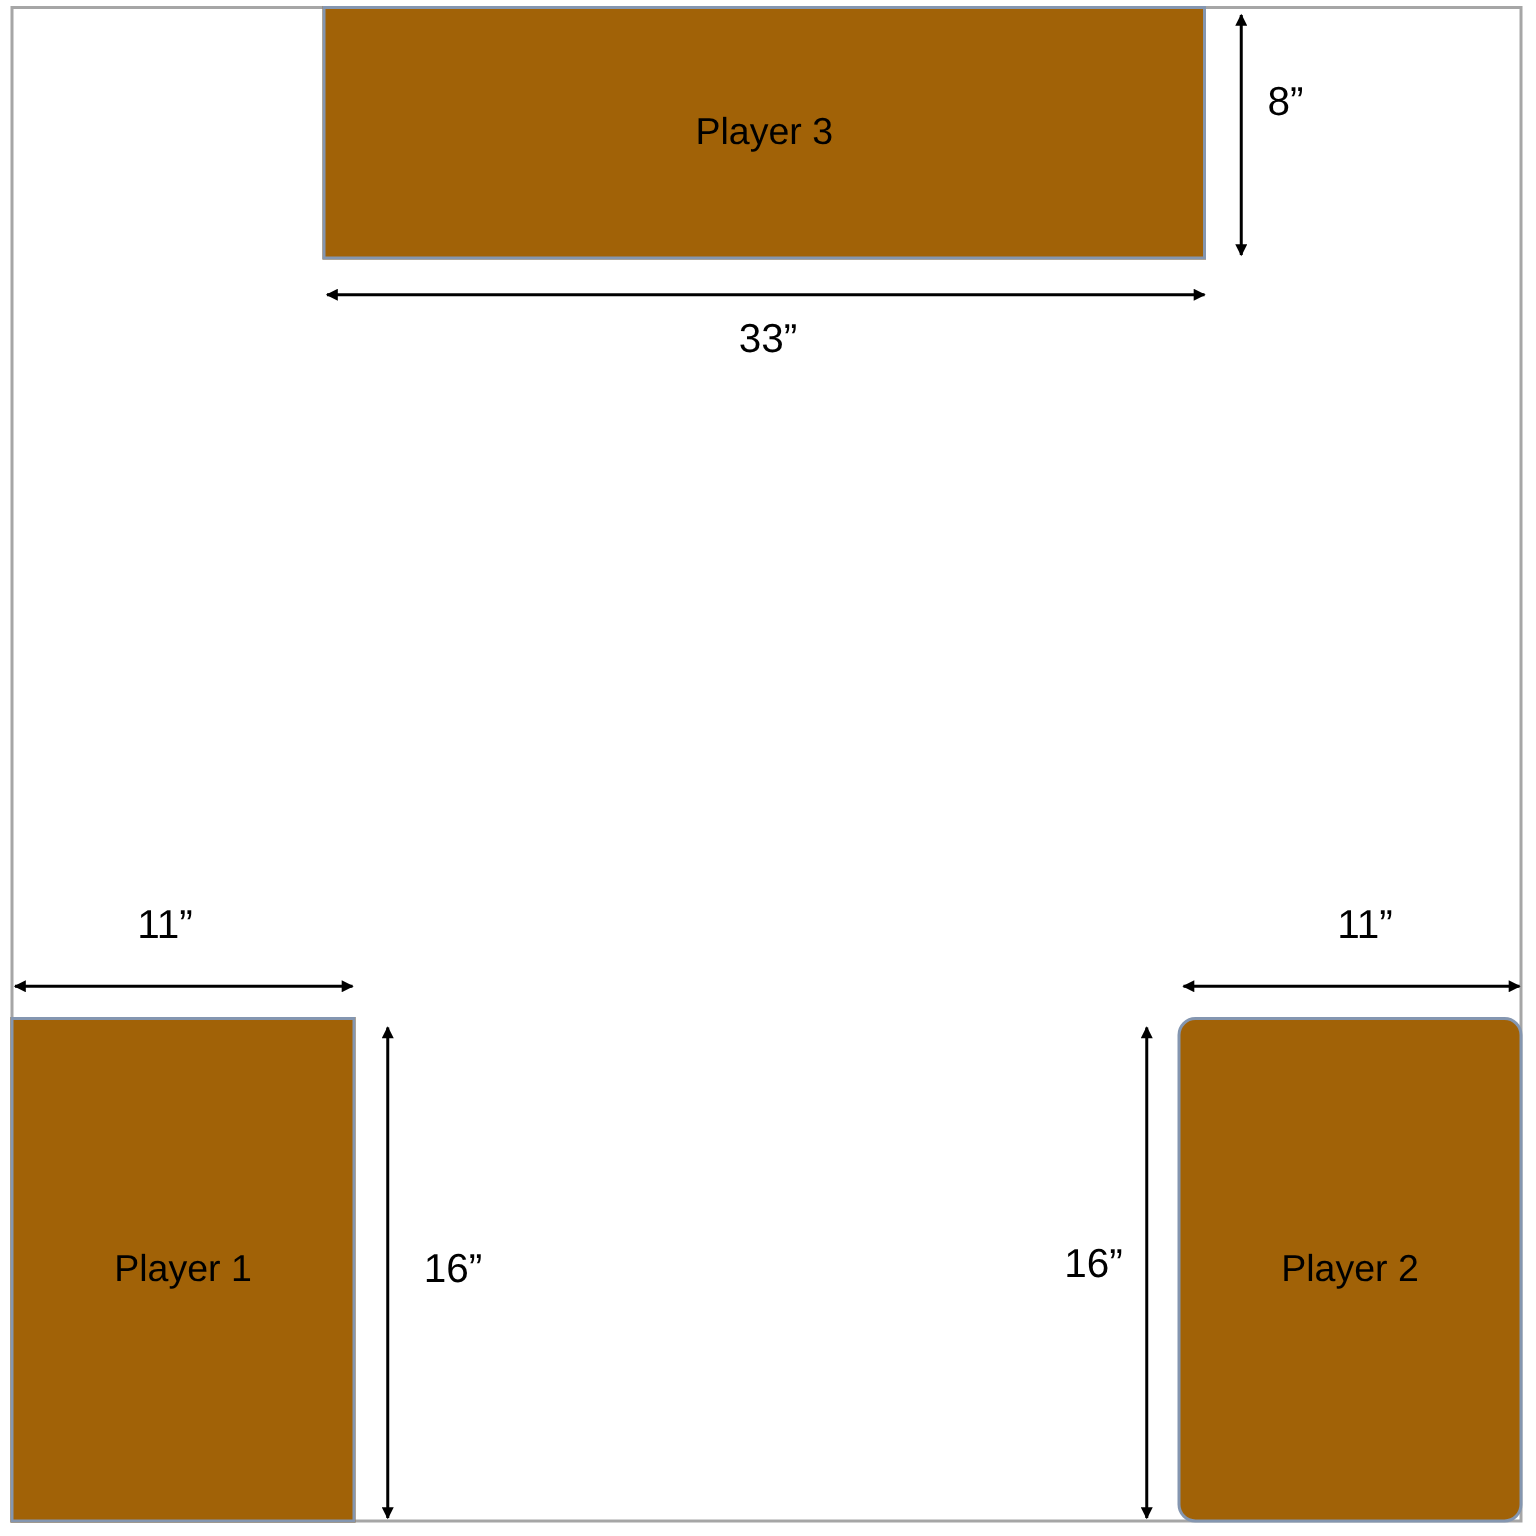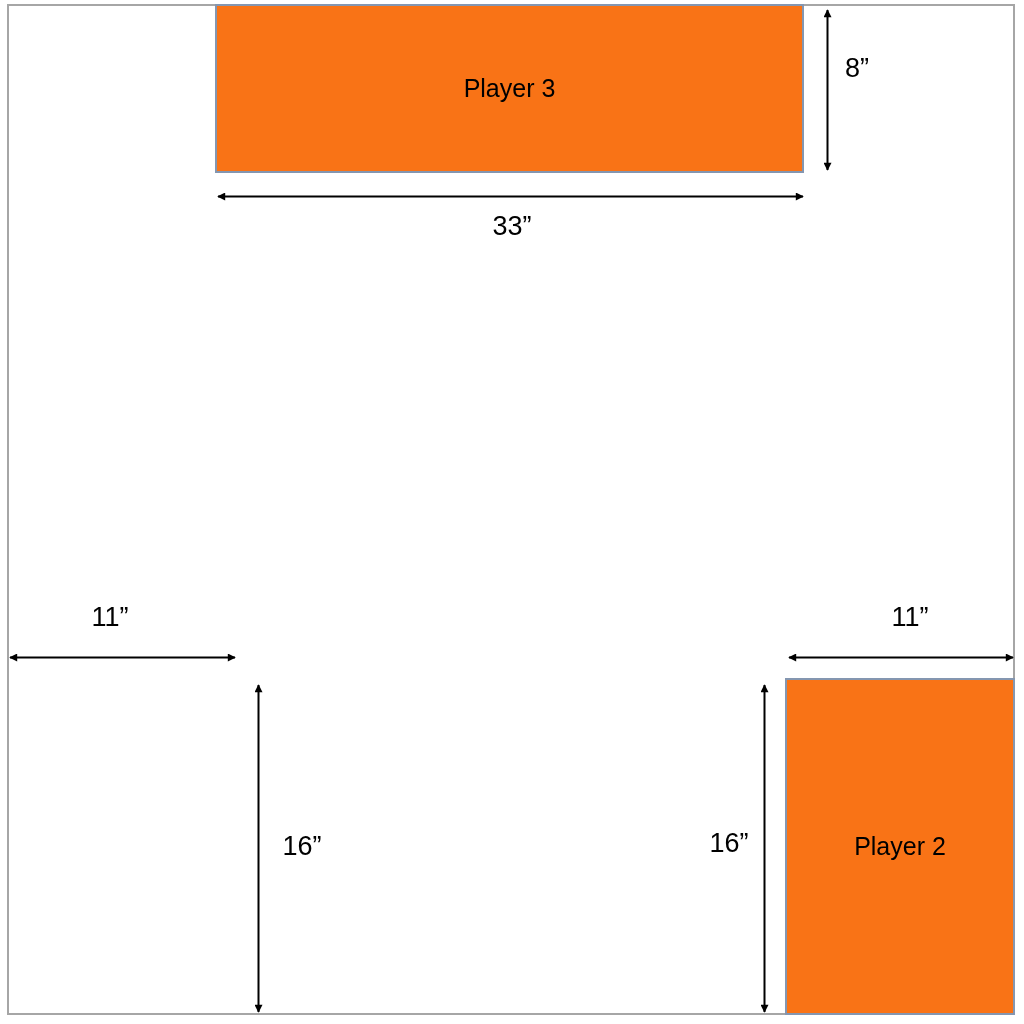--- a/index.html
+++ b/index.html
@@ -20,32 +20,32 @@
     left: 7px;
     top: 4px;
     width: 1008px;
     height: 1011px;
     border: 2px solid #a6a6a6;
     box-sizing: border-box;
     background: transparent;
   }
   .player-box {
     position: absolute;
-    background: #f97316;
+    background: #a16207;
     border: 2px solid #8496b0;
     box-sizing: border-box;
     display: flex;
     align-items: center;
     justify-content: center;
     font-size: 25px;
     color: #000000;
   }
   #player3-box { left: 215px; top: 4px;   width: 589px; height: 169px; }
   #player1-box { left: 7px;   top: 678px; width: 230px; height: 337px; }
-  #player2-box { left: 785px; top: 678px; width: 230px; height: 337px; }
+  #player2-box { left: 785px; top: 678px; width: 230px; height: 337px; border-radius: 12px; }
 
   #arrow-layer {
     position: absolute;
     left: 0;
     top: 0;
     width: 1024px;
     height: 1024px;
     pointer-events: none;
   }
   #arrow-layer line {
@@ -71,20 +71,23 @@
 <body>
 
 <div id="canvas">
 
   <div class="outer-frame"></div>
 
   <div class="player-box" id="player3-box">
     <span>Player 3</span>
   </div>
 
+  <div class="player-box" id="player1-box">
+    <span>Player 1</span>
+  </div>
 
   <div class="player-box" id="player2-box">
     <span>Player 2</span>
   </div>
 
   <svg id="arrow-layer" viewBox="0 0 1024 1024" xmlns="http://www.w3.org/2000/svg">
     <defs>
       <marker id="arrowhead" viewBox="0 0 10 10" refX="9" refY="5" markerWidth="10" markerHeight="8" markerUnits="userSpaceOnUse" orient="auto-start-reverse">
         <path d="M0,0 L10,5 L0,10 z" fill="#000000"></path>
       </marker>

